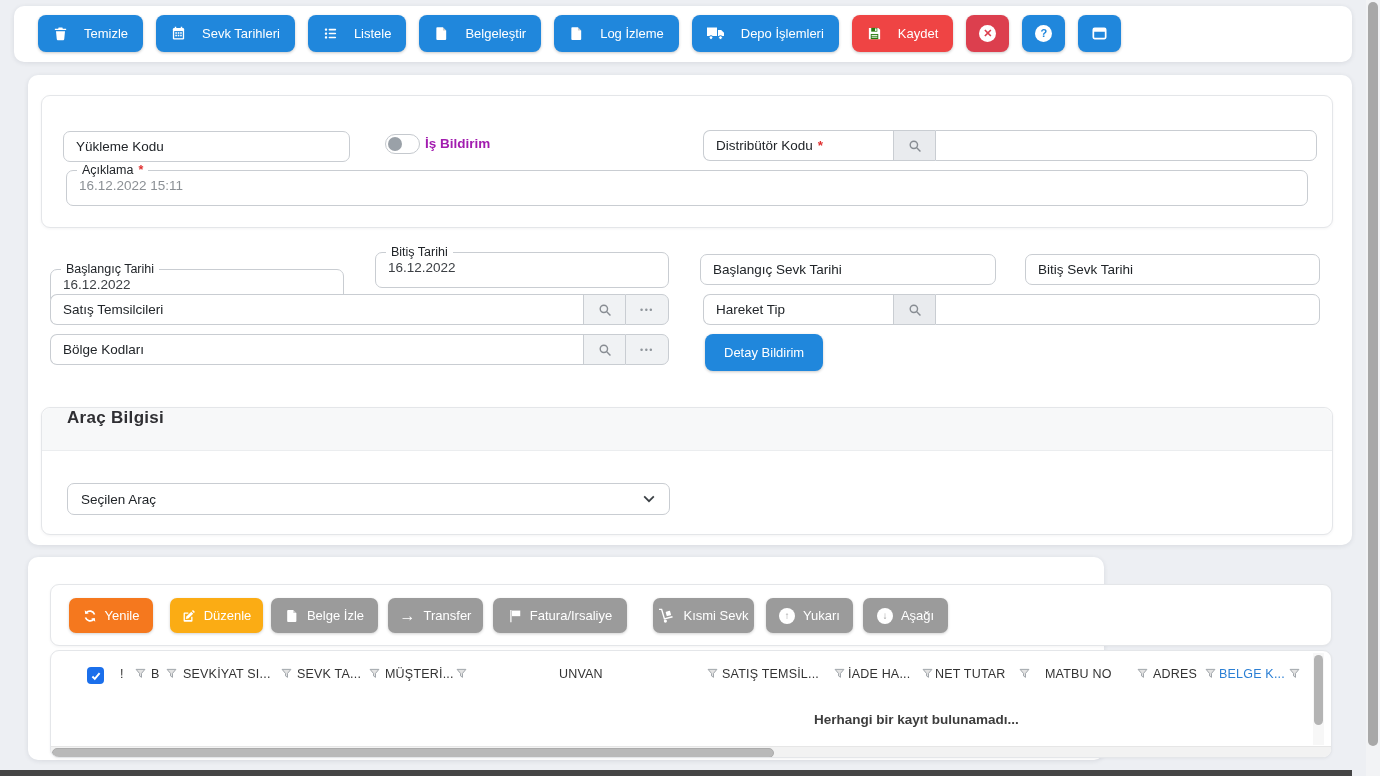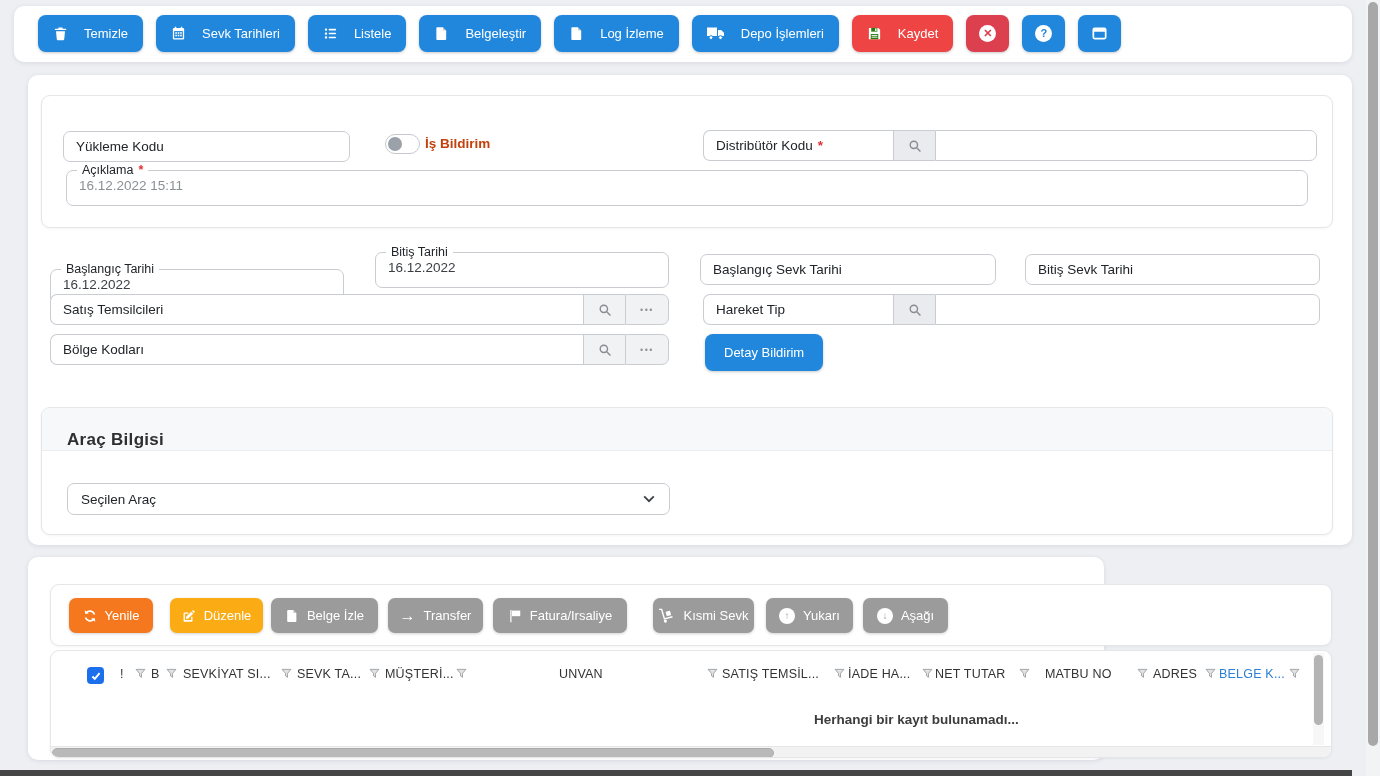--- a/index.html
+++ b/index.html
@@ -49,21 +49,21 @@
   .dots{width:44px;border:1px solid #c9cdd2;border-radius:0 7px 7px 0;background:#f0f2f4;
         display:flex;align-items:center;justify-content:center;font-size:9px;letter-spacing:1.5px;color:#90969c}
   .rest{flex:1;border:1px solid #c9cdd2;border-radius:0 7px 7px 0;background:#fff}
 
   
   .toggle{position:absolute;width:35px;height:20px;border:1px solid #c5c9ce;border-radius:10px;background:#fff}
   .knob{position:absolute;left:2px;top:2px;width:14px;height:14px;border-radius:50%;background:#9aa1a8}
 
   
   .section-head{position:absolute;left:0;top:0;width:100%;height:43px;background:#f7f8f9;
-        border-bottom:1px solid #ebedef;border-radius:9px 9px 0 0;display:flex;align-items:flex-end;padding-left:25px}
+        border-bottom:1px solid #ebedef;border-radius:9px 9px 0 0;display:flex;align-items:flex-start;padding-left:25px}
   .section-title{font-size:17px;font-weight:700;color:#2f2f33;letter-spacing:.3px}
   .select{position:absolute;height:32px;background:#fff;border:1px solid #c9cdd2;border-radius:7px;
         display:flex;align-items:center;justify-content:space-between;padding:0 13px;cursor:pointer}
 
   
   .gbtn{display:inline-flex;align-items:center;justify-content:center;gap:8px;height:35px;border:none;
         border-radius:7px;color:#fff;font-size:13px;font-family:inherit;box-shadow:0 1px 3px rgba(0,0,0,.18);
         cursor:pointer;white-space:nowrap}
   .g-orange{background:#F5781E}
   .g-amber{background:#FBAC14}
@@ -195,21 +195,21 @@
 
   <div class="inner-box" style="left:13px;top:20px;width:1292px;height:133px"></div>
 
   <div class="input" style="left:35px;top:56px;width:287px">
     <span>Yükleme Kodu</span>
   </div>
 
   <div class="toggle" style="left:357px;top:59px">
     <span class="knob"></span>
   </div>
-  <div class="abs" style="left:397px;top:61px;font-weight:600;color:#c2410c">İş Bildirim</div>
+  <div class="abs" style="left:397px;top:61px;font-weight:600;color:#a21caf">İş Bildirim</div>
 
   <div class="group" style="left:675px;top:55px;width:614px">
     <div class="gi" style="width:190px">
       <span>Distribütör Kodu</span>
       <span class="req">*</span>
     </div>
     <div class="addon">
       <span class="ic">
           <svg viewBox="0 0 16 16" fill="none" stroke="#878c92" stroke-width="1.6">
             <circle cx="6.7" cy="6.7" r="4.2"></circle>

